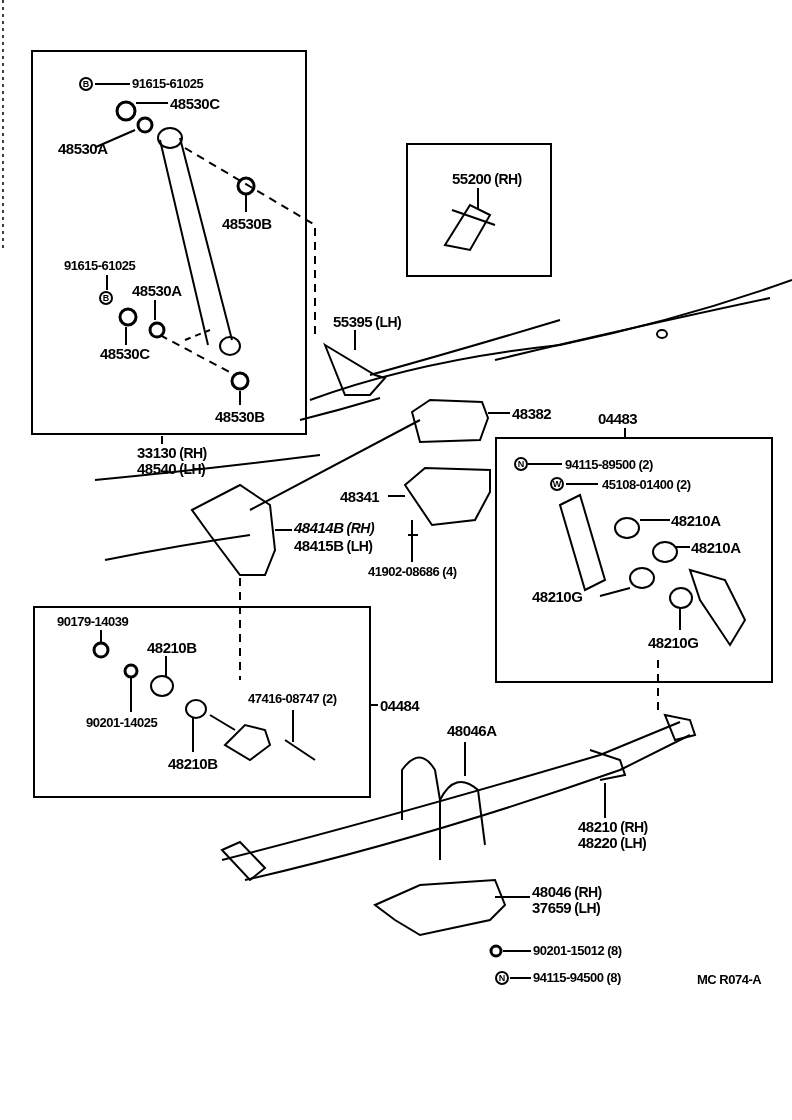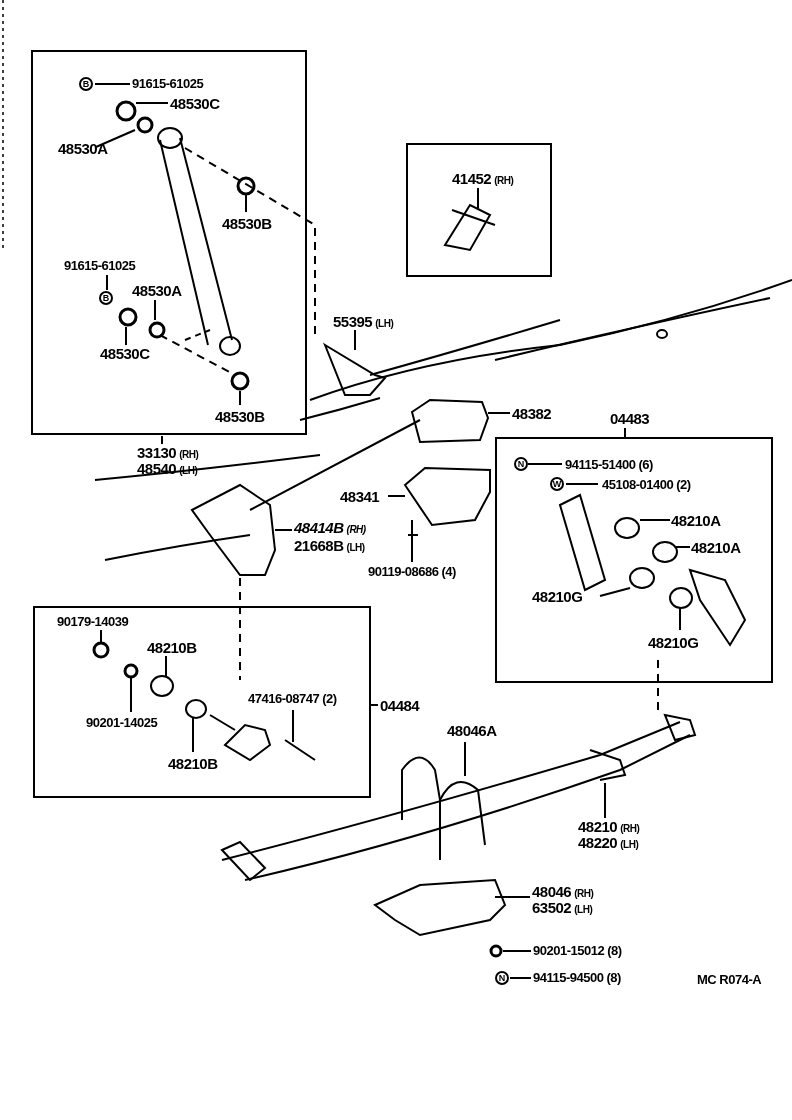--- a/index.html
+++ b/index.html
@@ -1,18 +1,18 @@
 <!DOCTYPE html>
 <html><head>
 <meta charset="utf-8">
 <style>
   html, body { margin:0; padding:0; background:#ffffff; }
   body { width:792px; height:1120px; position:relative; overflow:hidden; font-family:"Liberation Sans", sans-serif; color:#000; }
   .lbl { position:absolute; font-weight:bold; font-size:15px; letter-spacing:-0.5px; white-space:nowrap; line-height:1; }
-  .sfx { font-size:10px; font-weight:bold; margin-left:3px;text-align:right; }
+  .sfx { font-size:14px; font-weight:bold; margin-left:3px;text-align:right; }
   .sm { font-size:13px; }
   .badge { position:absolute; width:14px; height:14px; border:2px solid #000; border-radius:50%; font-size:9px; font-weight:bold; display:flex; align-items:center; justify-content:center; box-sizing:border-box; }
   svg.art { position:absolute; left:0; top:0; }
   .box { position:absolute; border:2px solid #000; box-sizing:border-box; }
 </style>
 </head>
 <body>
 
 <svg class="art" width="792" height="1120" viewBox="0 0 792 1120" fill="none" stroke="#000" stroke-width="2">
 
@@ -129,46 +129,46 @@
 <div class="lbl" style="left:58px;top:141px;">48530A</div>
 <div class="lbl" style="left:222px;top:216px;">48530B</div>
 <div class="lbl sm" style="left:64px;top:259px;">91615-61025</div>
 <div class="badge" style="left:99px;top:291px;">B</div>
 <div class="lbl" style="left:132px;top:283px;">48530A</div>
 <div class="lbl" style="left:100px;top:346px;">48530C</div>
 <div class="lbl" style="left:215px;top:409px;">48530B</div>
 <div class="lbl" style="left:137px;top:445px;"><span>33130</span><span class="sfx">(RH)</span></div>
 <div class="lbl" style="left:137px;top:461px;"><span>48540</span><span class="sfx">(LH)</span></div>
 
-<div class="lbl" style="left:452px;top:171px;"><span>41452</span><span class="sfx">(RH)</span></div>
+<div class="lbl" style="left:452px;top:171px;"><span>55200</span><span class="sfx">(RH)</span></div>
 <div class="lbl" style="left:333px;top:314px;"><span>55395</span><span class="sfx">(LH)</span></div>
 <div class="lbl" style="left:512px;top:406px;">48382</div>
 <div class="lbl" style="left:340px;top:489px;">48341</div>
-<div class="lbl sm" style="left:368px;top:565px;">90119-08686 (4)</div>
+<div class="lbl sm" style="left:368px;top:565px;">41902-08686 (4)</div>
 <div class="lbl" style="left:294px;top:520px;font-style:italic;"><span>48414B</span><span class="sfx">(RH)</span></div>
-<div class="lbl" style="left:294px;top:538px;"><span>21668B</span><span class="sfx">(LH)</span></div>
+<div class="lbl" style="left:294px;top:538px;"><span>48415B</span><span class="sfx">(LH)</span></div>
 
-<div class="lbl" style="left:598px;top:411px;margin-left:12px;">04483</div>
+<div class="lbl" style="left:598px;top:411px;">04483</div>
 <div class="badge" style="left:514px;top:457px;">N</div>
-<div class="lbl sm" style="left:565px;top:458px;">94115-51400 (6)</div>
+<div class="lbl sm" style="left:565px;top:458px;">94115-89500 (2)</div>
 <div class="badge" style="left:550px;top:477px;">W</div>
 <div class="lbl sm" style="left:602px;top:478px;">45108-01400 (2)</div>
 <div class="lbl" style="left:671px;top:513px;">48210A</div>
 <div class="lbl" style="left:691px;top:540px;">48210A</div>
 <div class="lbl" style="left:532px;top:589px;">48210G</div>
 <div class="lbl" style="left:648px;top:635px;">48210G</div>
 
 <div class="lbl sm" style="left:57px;top:615px;">90179-14039</div>
 <div class="lbl" style="left:147px;top:640px;">48210B</div>
 <div class="lbl sm" style="left:86px;top:716px;">90201-14025</div>
 <div class="lbl" style="left:168px;top:756px;">48210B</div>
 <div class="lbl sm" style="left:248px;top:692px;">47416-08747 (2)</div>
 <div class="lbl" style="left:380px;top:698px;">04484</div>
 
 <div class="lbl" style="left:447px;top:723px;">48046A</div>
 <div class="lbl" style="left:578px;top:819px;"><span>48210</span><span class="sfx">(RH)</span></div>
 <div class="lbl" style="left:578px;top:835px;"><span>48220</span><span class="sfx">(LH)</span></div>
 <div class="lbl" style="left:532px;top:884px;"><span>48046</span><span class="sfx">(RH)</span></div>
-<div class="lbl" style="left:532px;top:900px;"><span>63502</span><span class="sfx">(LH)</span></div>
+<div class="lbl" style="left:532px;top:900px;"><span>37659</span><span class="sfx">(LH)</span></div>
 <div class="lbl sm" style="left:533px;top:944px;">90201-15012 (8)</div>
 <div class="badge" style="left:495px;top:971px;">N</div>
 <div class="lbl sm" style="left:533px;top:971px;">94115-94500 (8)</div>
 <div class="lbl sm" style="left:697px;top:973px;">MC R074-A</div>
 
 </body></html>

